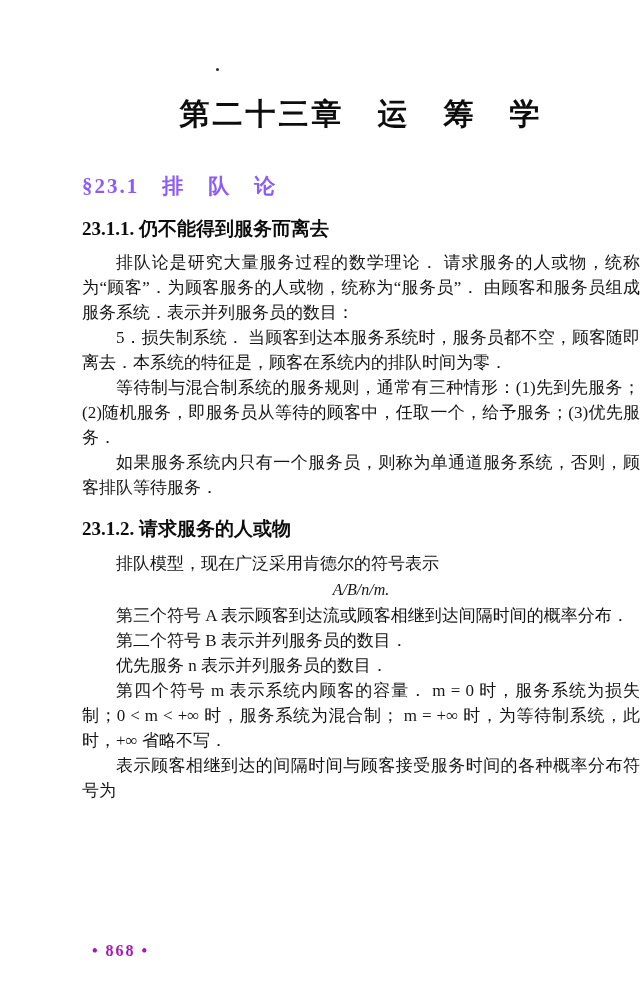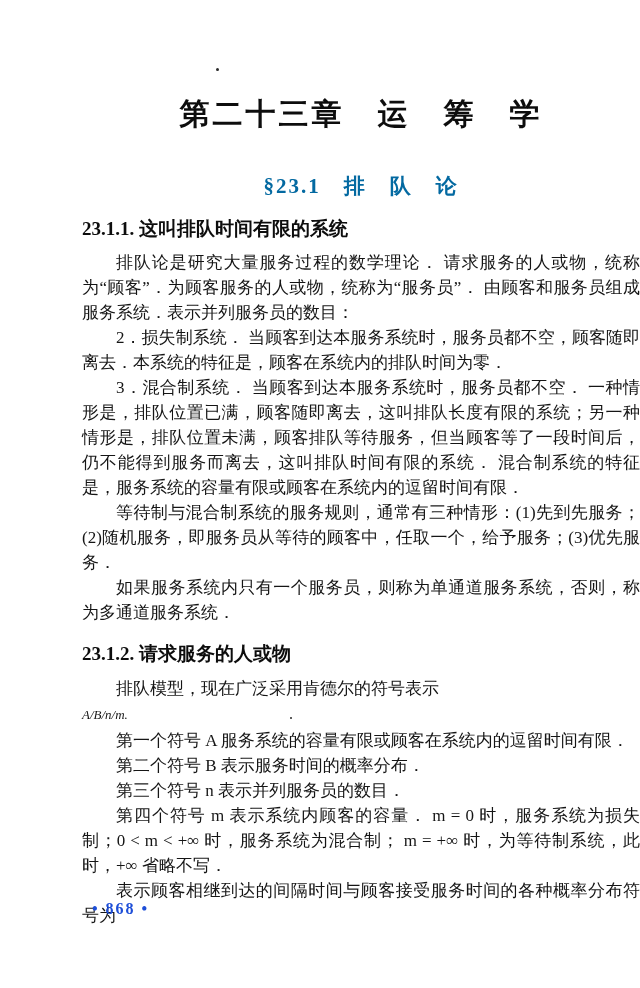--- a/index.html
+++ b/index.html
@@ -26,23 +26,22 @@
     font-weight: bold;
     text-align: center;
     letter-spacing: 3px;
     color: #0d0d0d;
   }
   .section-title {
     margin: 41px 0 0 0;
     font-size: 21px;
     line-height: 26px;
     font-weight: bold;
-    text-align: center;
     letter-spacing: 2px;
-    color: #0369a1;
+    color: #8b5cf6;
   }
   .subsection-heading {
     margin: 17px 0 8px 0;
     font-size: 19px;
     line-height: 26px;
     font-weight: bold;
     text-align: left;
     color: #0d0d0d;
   }
   .subsection-heading.second {
@@ -52,77 +51,77 @@
   p.body-par {
     margin: 0;
     font-size: 17px;
     line-height: 25px;
     text-align: justify;
     text-indent: 2em;
     color: #151515;
   }
   p.formula-line {
     margin: 1px 0;
-    font-size: 13px;
+    font-size: 16px;
     line-height: 25px;
+    text-align: center;
     text-indent: 0;
     font-style: italic;
     font-family: "Liberation Serif", "DejaVu Serif", serif;
     color: #151515;
   }
   .page-number {
     position: absolute;
     left: 52px;
-    top: 900px;
+    top: 942px;
     font-size: 16px;
     font-weight: bold;
     letter-spacing: 2px;
-    color: #1d4ed8;
+    color: #a21caf;
   }
   .speck {
     position: absolute;
     background: #2a2a2a;
     border-radius: 50%;
   }
   .speck-1 { left: 176px; top: 68px; width: 3px; height: 3px; }
   .speck-2 { left: 250px; top: 717px; width: 2px; height: 2px; }
 </style>
 </head>
 <body>
 
 <div class="page">
 
   <h1 class="chapter-title">第二十三章　运　筹　学</h1>
 
   <h2 class="section-title">§23.1　排　队　论</h2>
 
-  <h3 class="subsection-heading">23.1.1. 这叫排队时间有限的系统</h3>
+  <h3 class="subsection-heading">23.1.1. 仍不能得到服务而离去</h3>
 
   <p class="body-par">排队论是研究大量服务过程的数学理论． 请求服务的人或物，统称为“顾客”．为顾客服务的人或物，统称为“服务员”． 由顾客和服务员组成服务系统．表示并列服务员的数目：</p>
 
-  <p class="body-par">2．损失制系统． 当顾客到达本服务系统时，服务员都不空，顾客随即离去．本系统的特征是，顾客在系统内的排队时间为零．</p>
+  <p class="body-par">5．损失制系统． 当顾客到达本服务系统时，服务员都不空，顾客随即离去．本系统的特征是，顾客在系统内的排队时间为零．</p>
 
 
-  <p class="body-par">3．混合制系统． 当顾客到达本服务系统时，服务员都不空． 一种情形是，排队位置已满，顾客随即离去，这叫排队长度有限的系统；另一种情形是，排队位置未满，顾客排队等待服务，但当顾客等了一段时间后，仍不能得到服务而离去，这叫排队时间有限的系统． 混合制系统的特征是，服务系统的容量有限或顾客在系统内的逗留时间有限．</p>
 
   <p class="body-par">等待制与混合制系统的服务规则，通常有三种情形：(1)先到先服务；(2)随机服务，即服务员从等待的顾客中，任取一个，给予服务；(3)优先服务．</p>
 
-  <p class="body-par">如果服务系统内只有一个服务员，则称为单通道服务系统，否则，称为多通道服务系统．</p>
+  <p class="body-par">如果服务系统内只有一个服务员，则称为单通道服务系统，否则，顾客排队等待服务．</p>
 
   <h3 class="subsection-heading second">23.1.2. 请求服务的人或物</h3>
 
   <p class="body-par">排队模型，现在广泛采用肯德尔的符号表示</p>
 
   <p class="formula-line">A/B/n/m.</p>
 
-  <p class="body-par">第一个符号 A 服务系统的容量有限或顾客在系统内的逗留时间有限．</p>
+  <p class="body-par">第三个符号 A 表示顾客到达流或顾客相继到达间隔时间的概率分布．</p>
 
-  <p class="body-par">第二个符号 B 表示服务时间的概率分布．</p>
+  <p class="body-par">第二个符号 B 表示并列服务员的数目．</p>
 
-  <p class="body-par">第三个符号 n 表示并列服务员的数目．</p>
+  <p class="body-par">优先服务 n 表示并列服务员的数目．</p>
 
   <p class="body-par">第四个符号 m 表示系统内顾客的容量． m = 0 时，服务系统为损失制；0 &lt; m &lt; +∞ 时，服务系统为混合制； m = +∞ 时，为等待制系统，此时，+∞ 省略不写．</p>
 
   <p class="body-par">表示顾客相继到达的间隔时间与顾客接受服务时间的各种概率分布符号为</p>
 
   <div class="page-number">• 868 •</div>
 
   <div class="speck speck-1"></div>
   <div class="speck speck-2"></div>
 

